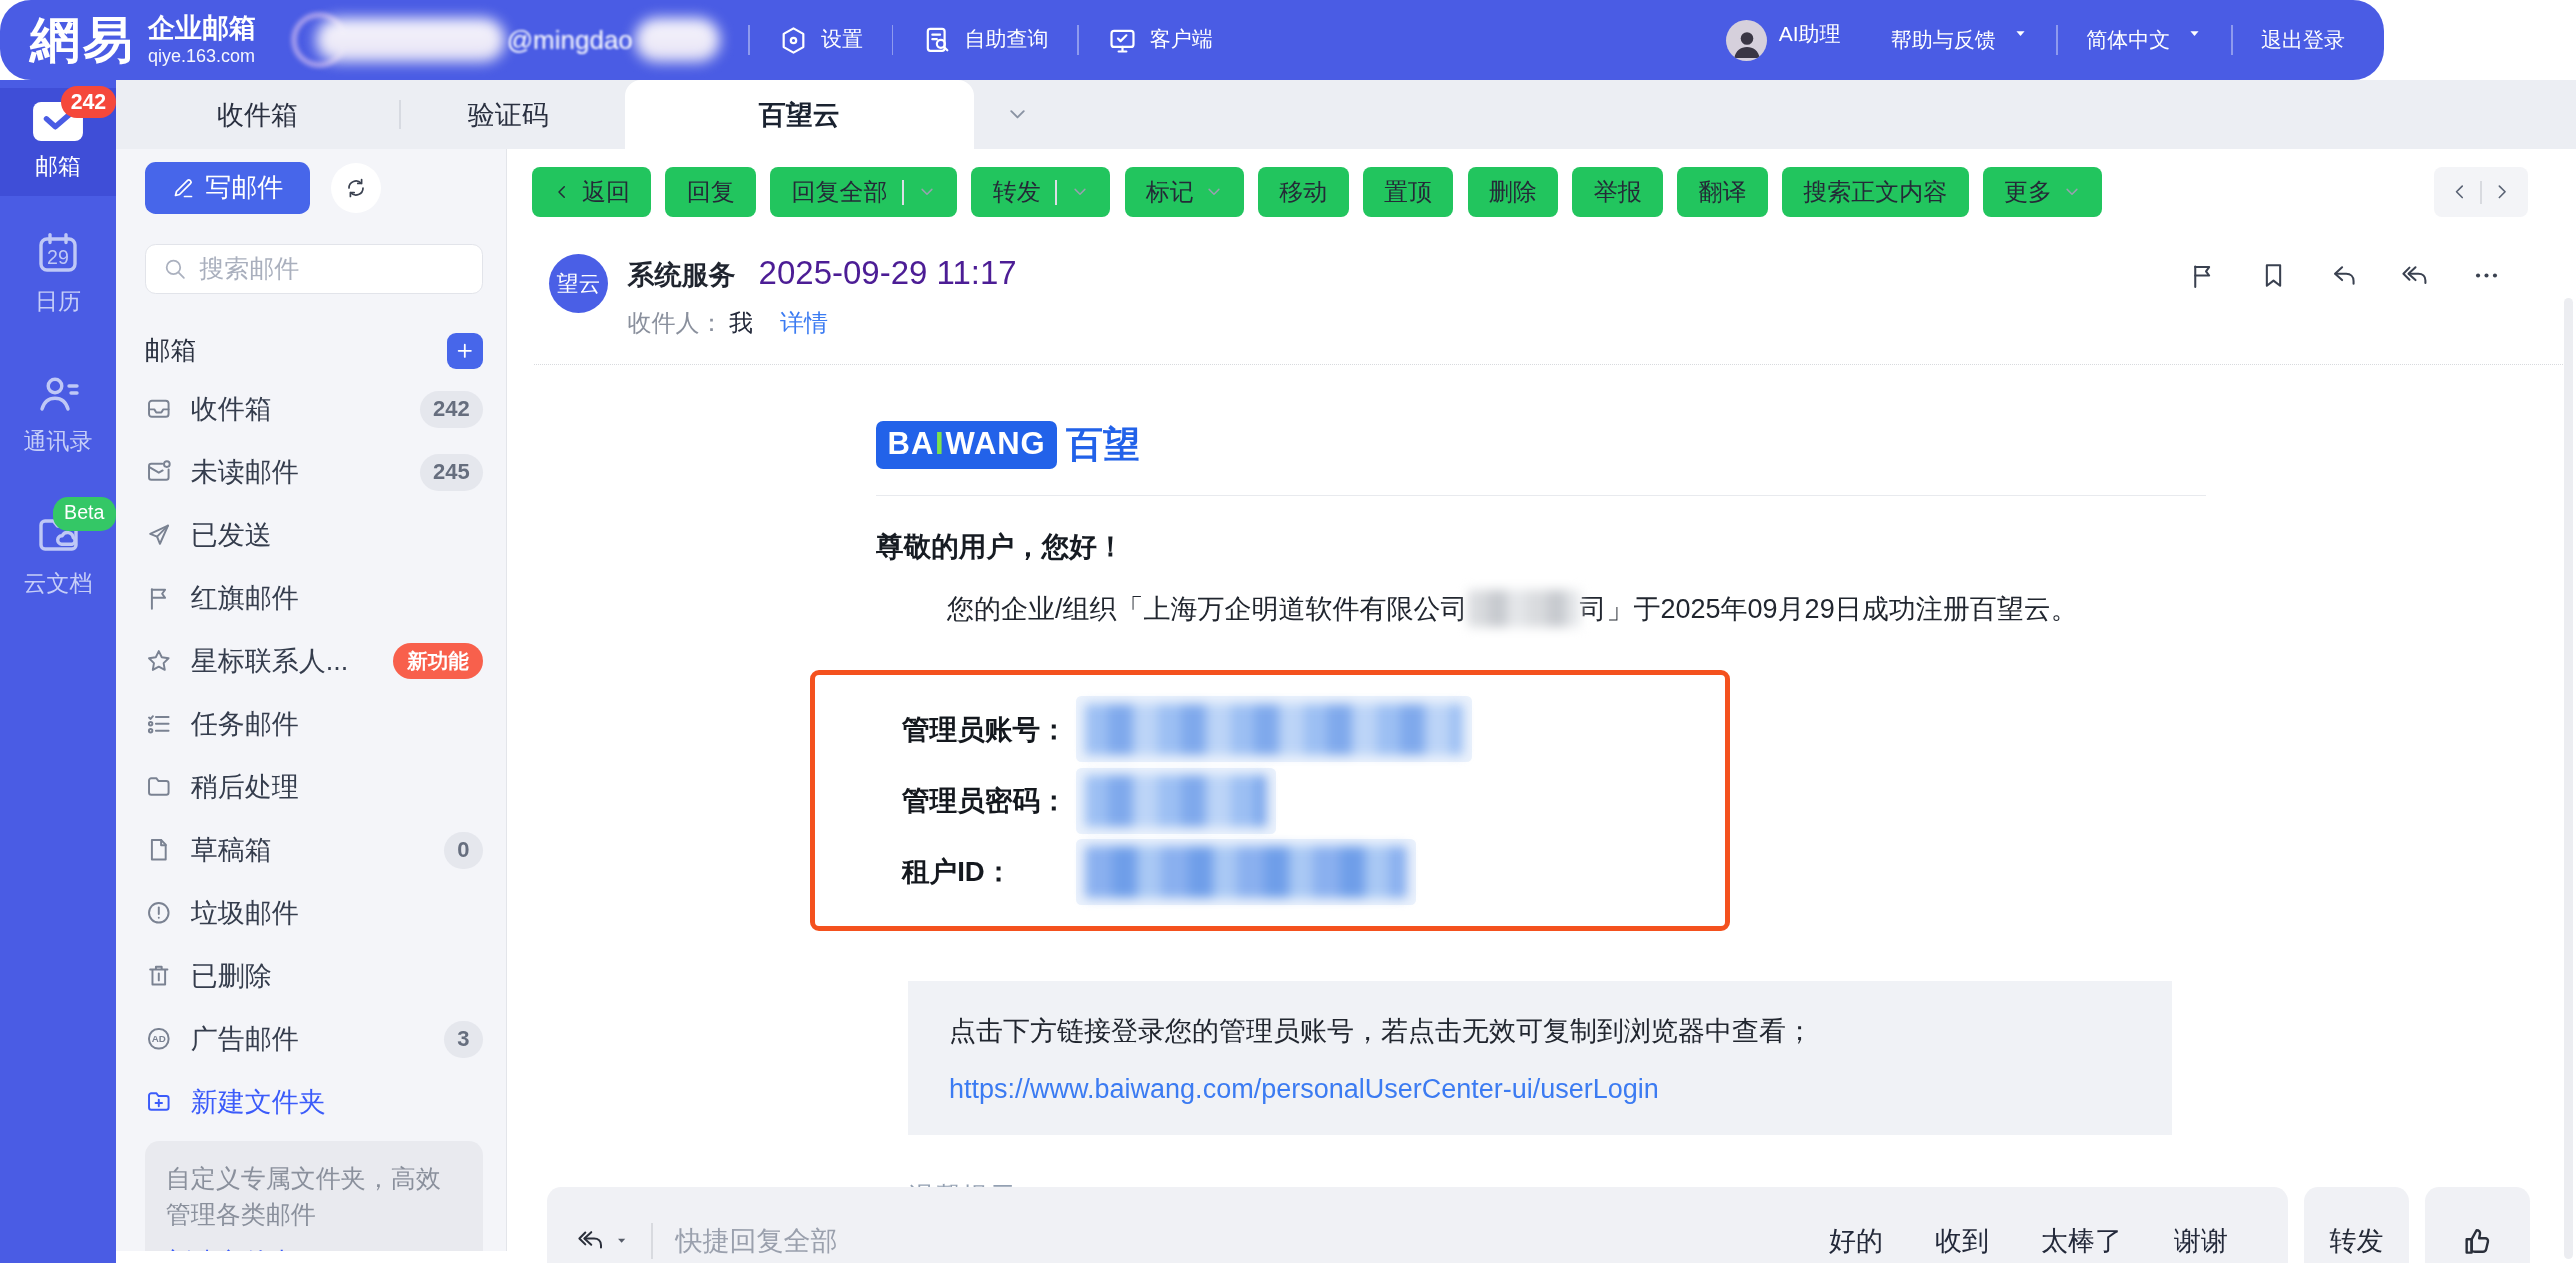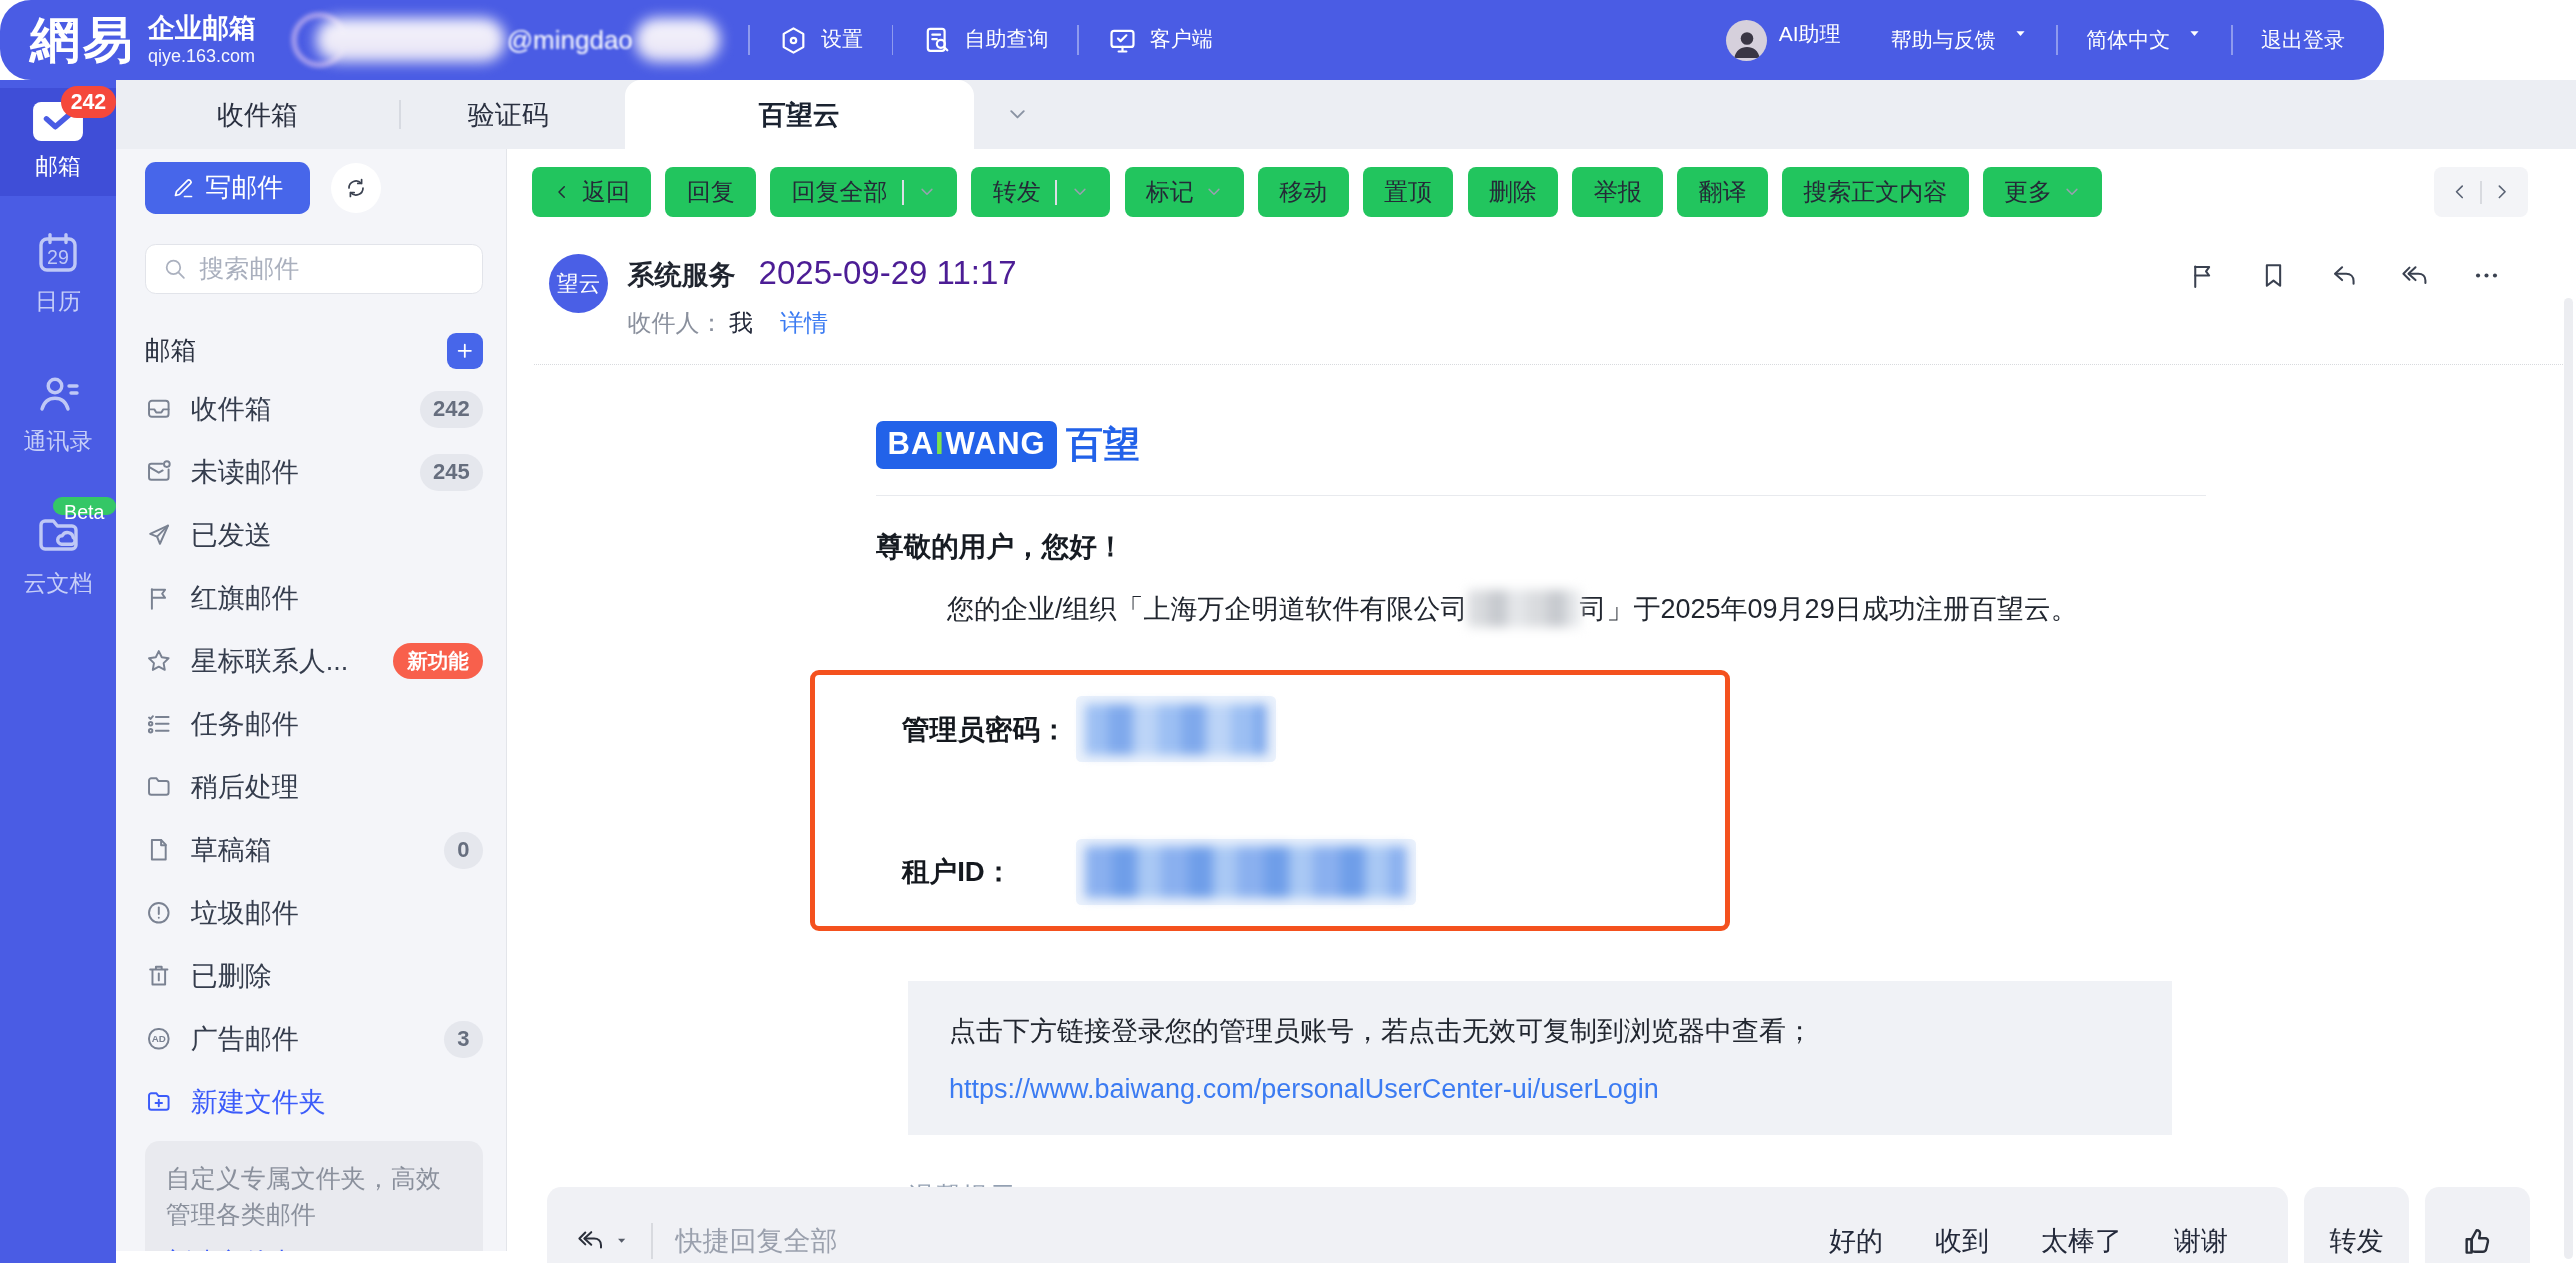--- a/index.html
+++ b/index.html
@@ -32,21 +32,21 @@
   .rail{position:absolute;left:0;top:80px;width:116px;height:1183px;background:#4A5CE4;display:flex;flex-direction:column;align-items:center;}
   .rail-item{width:100%;display:flex;flex-direction:column;align-items:center;padding:12.5px 0 14.2px;position:relative;}
   .rail-item.active{background:#3F4ED7;margin-top:8px;}
   .rail-label{margin-top:9px;font-size:23px;color:#C6CEF8;}
   .rail-item.active .rail-label{color:#fff;}
   .mailic{position:relative;width:52px;height:41px;}
   .rbadge{position:absolute;top:-14.2px;right:-32px;background:#F5483B;color:#fff;font-size:21.3px;font-weight:bold;height:32px;line-height:32px;padding:0 9.8px;border-radius:16px;font-style:normal;}
   .railic{position:relative;width:48px;height:48px;color:#BFC8F6;}
   .railic .ic{width:48px;height:48px;color:#BFC8F6;}
   .cal-day{position:absolute;left:0;right:0;top:17px;text-align:center;font-size:19.6px;color:#BFC8F6;}
-  .beta{position:absolute;top:-14.2px;right:-34px;background:#34C766;color:#fff;font-size:19.6px;height:18px;line-height:30px;padding:0 11.6px;border-radius:15px;}
+  .beta{position:absolute;top:-14.2px;right:-34px;background:#34C766;color:#fff;font-size:19.6px;height:34px;line-height:30px;padding:0 11.6px;border-radius:15px;}
   .mt24{margin-top:21.3px;}.mt28{margin-top:25px;}.mt30{margin-top:27px;}
 
   
   .tabstrip{position:absolute;left:116px;top:80px;right:0;height:69px;background:#ECEEF3;display:flex;align-items:stretch;}
   .tab{display:flex;align-items:center;justify-content:center;font-size:27px;color:#2A3040;}
   .tab.t1{width:283px;}
   .tab.t2{width:215px;}
   .tab.active{width:349px;background:#fff;border-radius:16px 16px 0 0;font-weight:bold;color:#1A2230;margin-left:9px;}
   .tsd{width:1.8px;height:28.5px;background:#D7DAE1;align-self:center;}
   .tab-caret{align-self:center;margin-left:32px;width:23px;height:23px;color:#8A93A3;}
@@ -622,20 +622,26 @@
             <span>WANG</span>
           </span>
         <span class="bw-cn">百望</span>
       </div>
       <hr class="bodyline">
       <h3 class="greet">尊敬的用户，您好！</h3>
       <p class="para"><span>您的企业/组织「上海万企明道软件有限公司</span><span class="blur-co"></span><span>司」于2025年09月29日成功注册百望云。</span></p>
 
       <div class="credbox">
         <div class="crow">
+          <span class="clabel">管理员账号：</span>
+          <span class="cval w1">
+              <i></i>
+            </span>
+        </div>
+        <div class="crow">
           <span class="clabel">管理员密码：</span>
           <span class="cval w2">
               <i></i>
             </span>
         </div>
         <div class="crow">
           <span class="clabel">租户ID：</span>
           <span class="cval w3">
               <i></i>
             </span>

